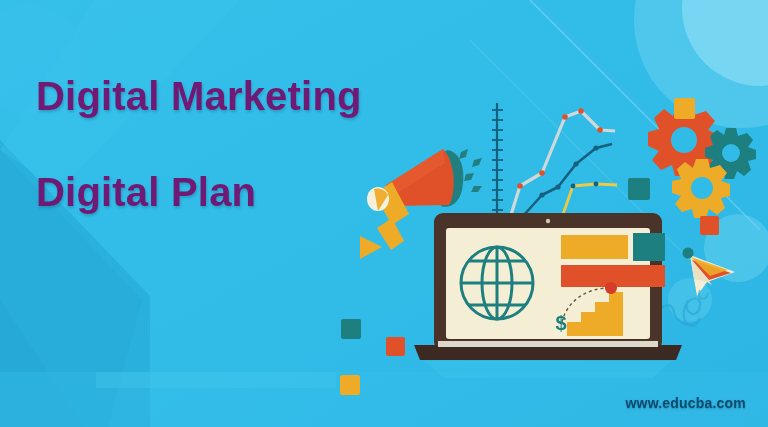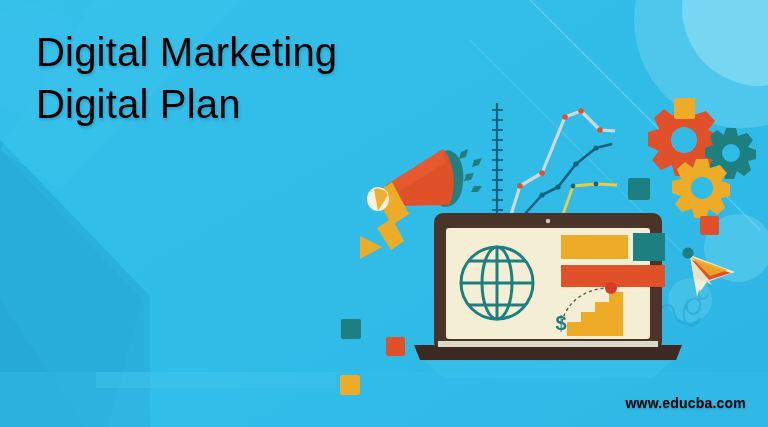--- a/index.html
+++ b/index.html
@@ -26,36 +26,37 @@
 
   
   #title-block {
     position: absolute;
     left: 36px;
     top: 26px;
     width: 420px;
     z-index: 12;
   }
   .title-line {
-    color: #000000;
+    color: #701a75;
     font-size: 40px;
     line-height: 52px;
-    font-weight: 400;
+    font-weight: 700;
     letter-spacing: 0.2px;
     text-shadow: 1px 2px 3px rgba(16,90,120,0.33);
     white-space: nowrap;
+    margin-top: 44px;
   }
 
   
   #watermark {
     position: absolute;
     right: 22px;
     bottom: 16px;
     z-index: 14;
-    color: #000000;
+    color: #0c4a6e;
     font-size: 14px;
     font-weight: bold;
     letter-spacing: 0.2px;
     text-shadow: 0 1px 2px rgba(10,70,100,0.35);
   }
 
   
   #illustration {
     position: absolute;
     left: 0; top: 0;

